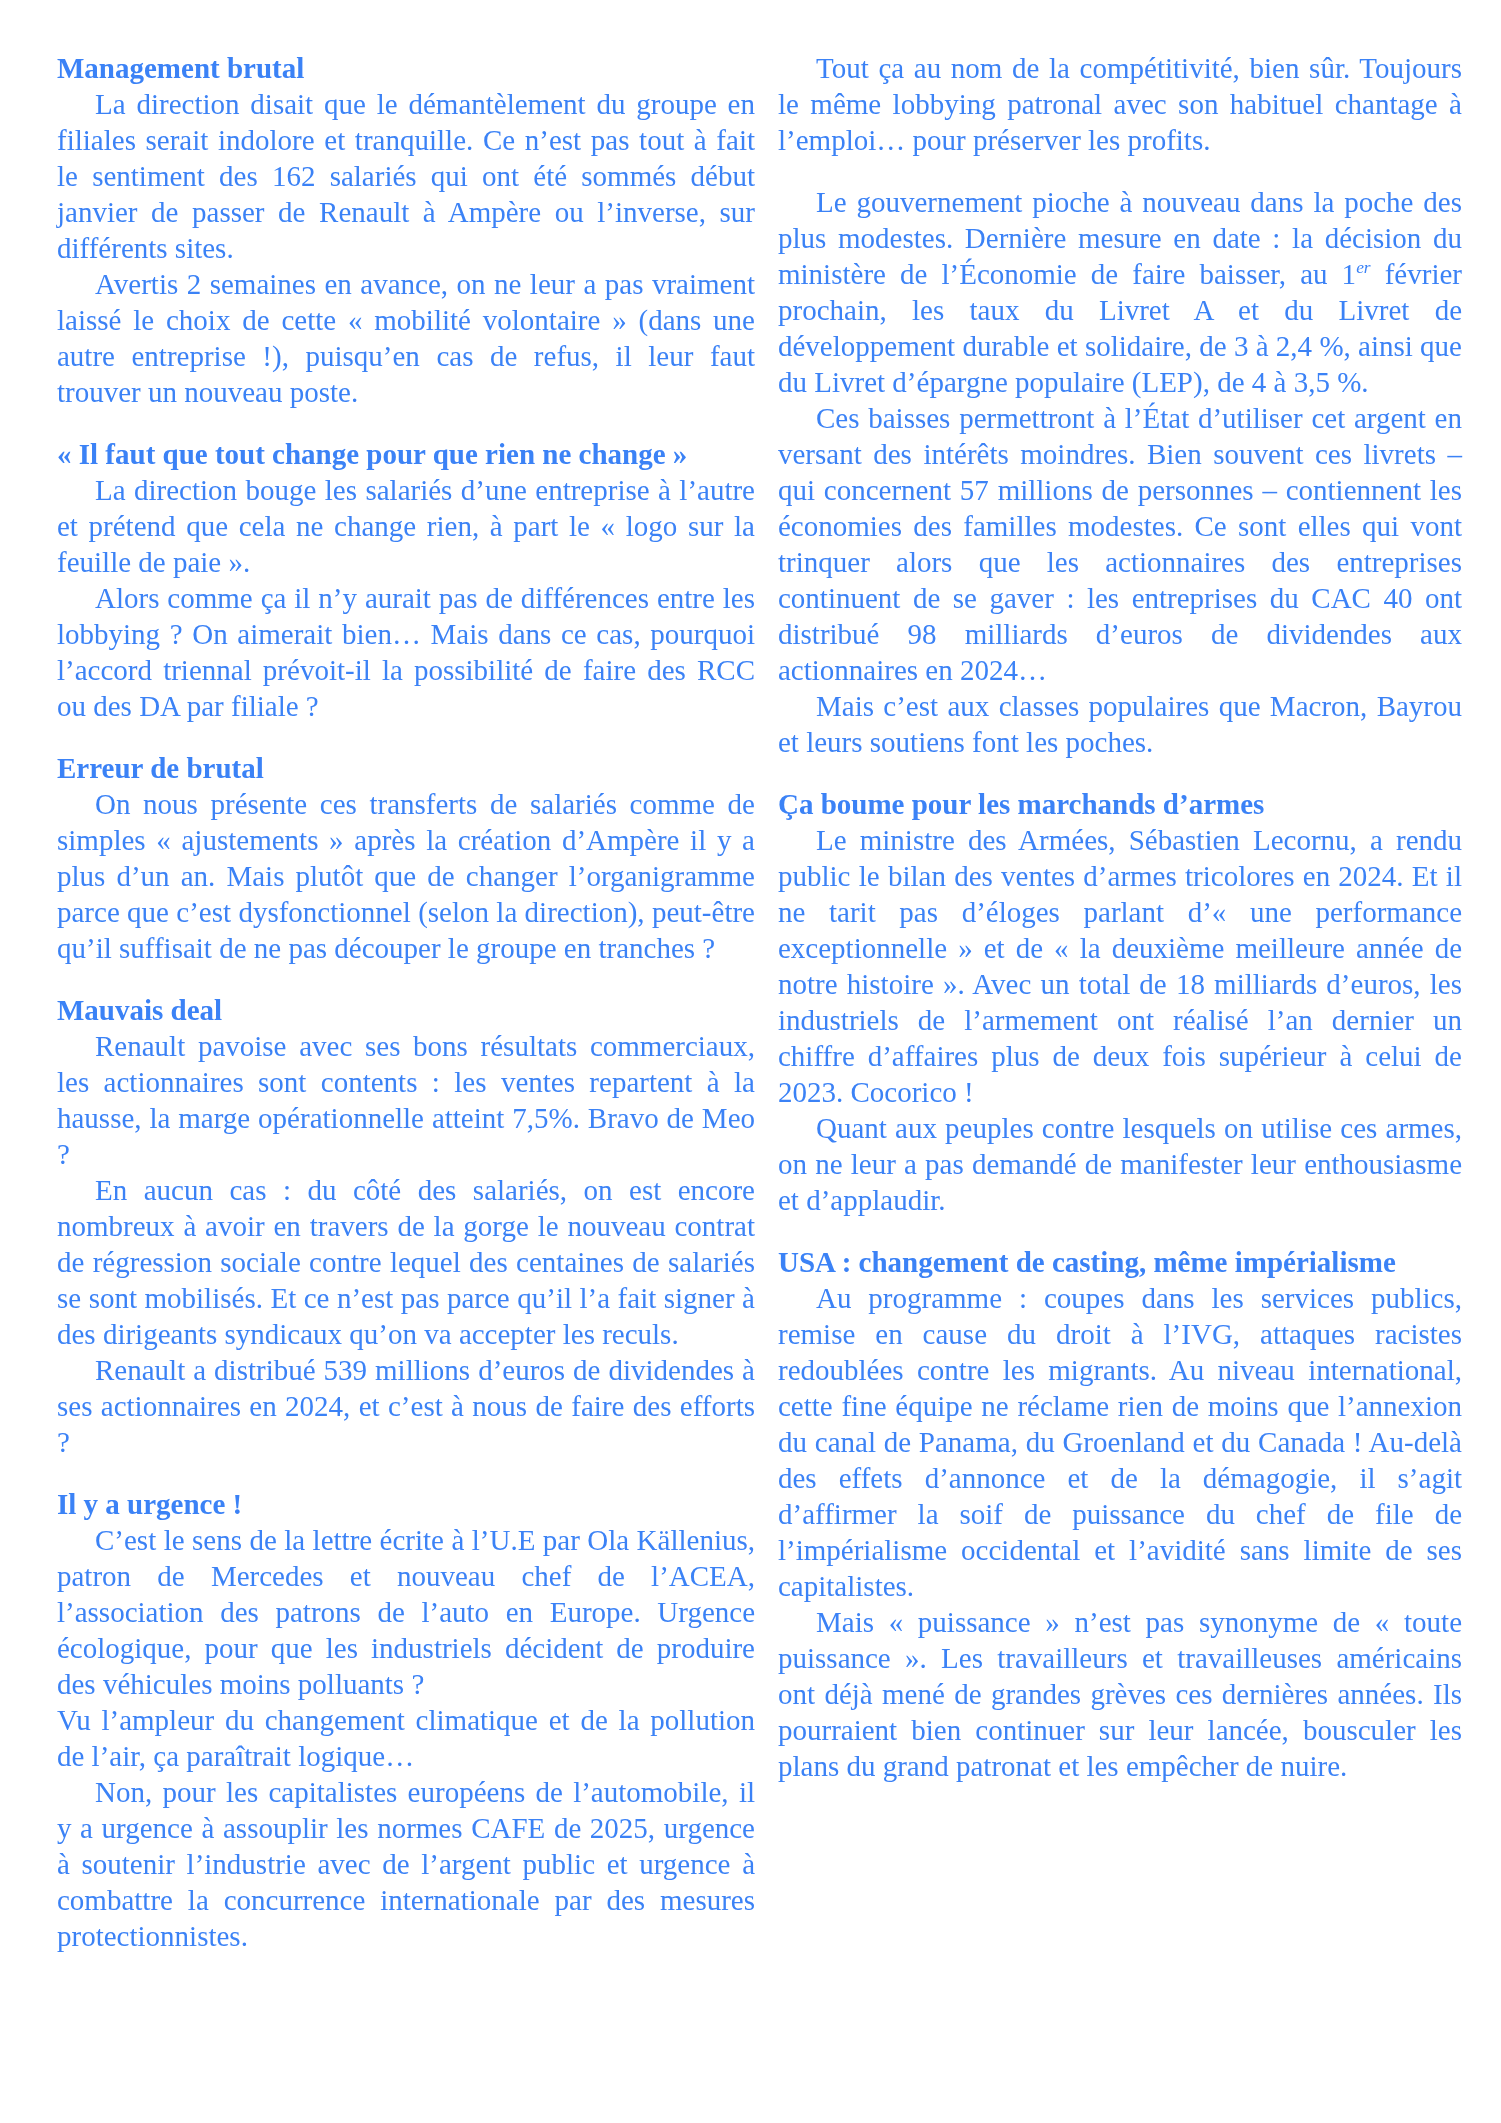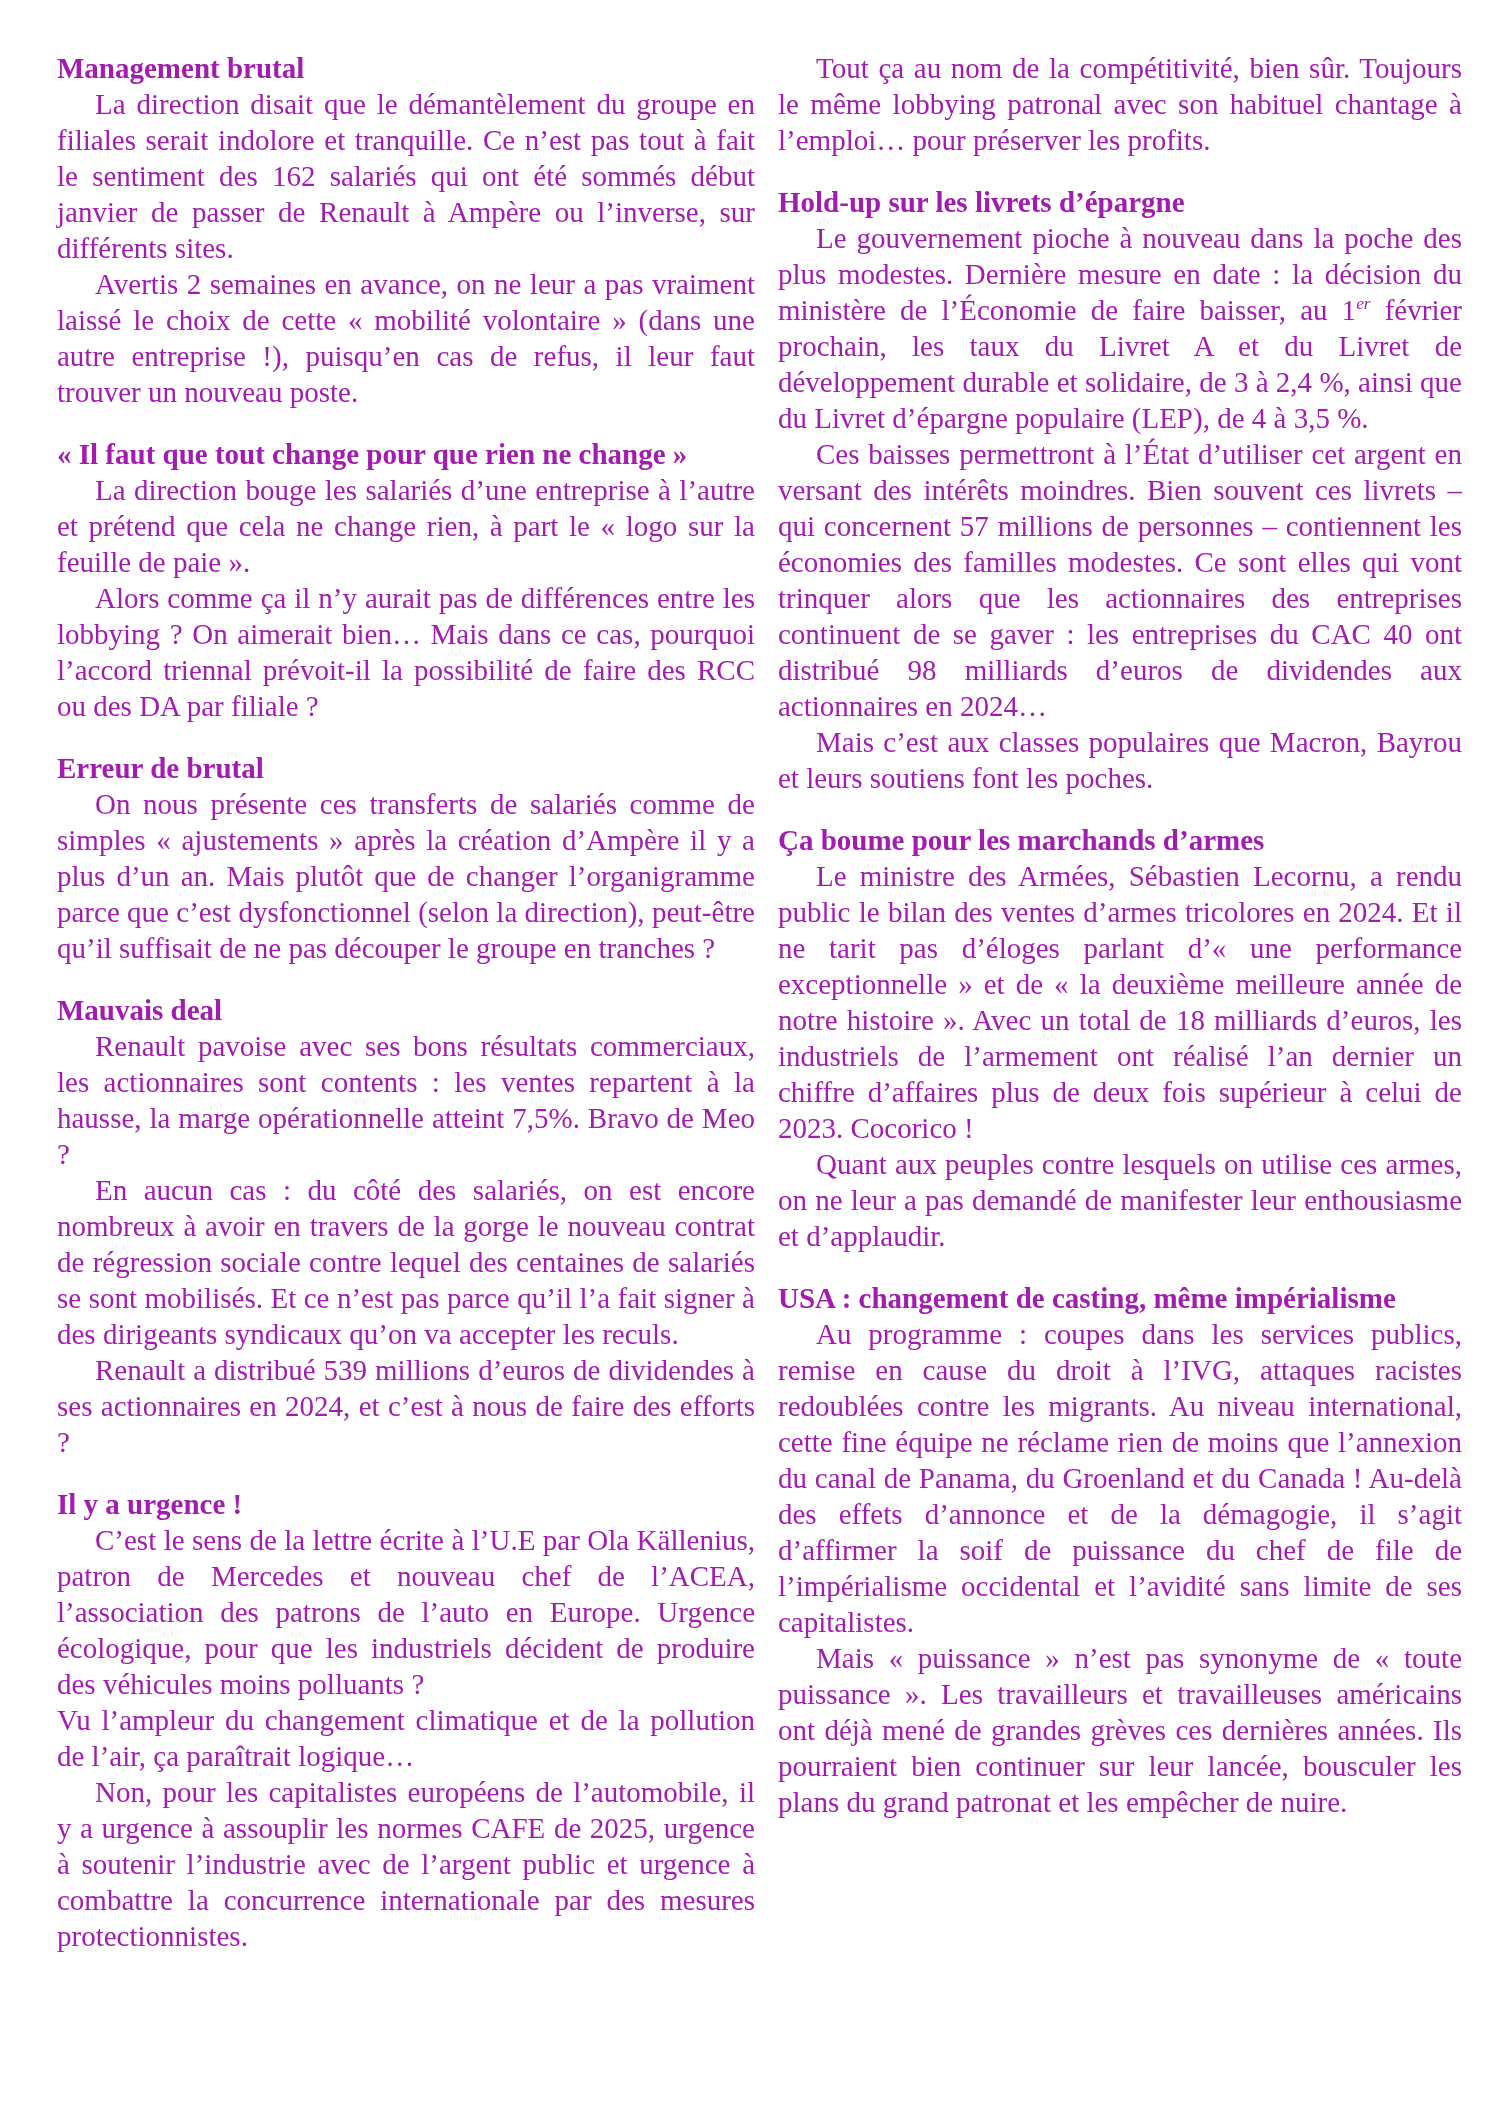--- a/index.html
+++ b/index.html
@@ -6,21 +6,21 @@
     margin: 0;
     padding: 0;
     background: #ffffff;
   }
   .page {
     position: relative;
     box-sizing: border-box;
     width: 1501px;
     height: 2123px;
     background: #ffffff;
-    color: #a21caf;
+    color: #3b82f6;
     padding: 50px 39px 40px 57px;
     display: flex;
     gap: 23px;
     font-family: "Liberation Serif", "DejaVu Serif", serif;
     font-size: 29px;
     line-height: 36px;
     text-align: justify;
     overflow: hidden;
   }
   .col { flex: 0 0 auto; }
@@ -89,21 +89,20 @@
 
   </div>
 
   <div class="col col-right">
 
     <section>
       <p>Tout ça au nom de la compétitivité, bien sûr. Toujours le même lobbying patronal avec son habituel chantage à l’emploi… pour préserver les profits.</p>
     </section>
 
     <section>
-      <h2>Hold-up sur les livrets d’épargne</h2>
       <p><span>Le gouvernement pioche à nouveau dans la poche des plus modestes. Dernière mesure en date : la décision du ministère de l’Économie de faire baisser, au 1</span><sup>er</sup><span> février prochain, les taux du Livret A et du Livret de développement durable et solidaire, de 3 à 2,4 %, ainsi que du Livret d’épargne populaire (LEP), de 4 à 3,5 %.</span></p>
       <p>Ces baisses permettront à l’État d’utiliser cet argent en versant des intérêts moindres. Bien souvent ces livrets – qui concernent 57 millions de personnes – contiennent les économies des familles modestes. Ce sont elles qui vont trinquer alors que les actionnaires des entreprises continuent de se gaver : les entreprises du CAC 40 ont distribué 98 milliards d’euros de dividendes aux actionnaires en 2024…</p>
       <p>Mais c’est aux classes populaires que Macron, Bayrou et leurs soutiens font les poches.</p>
     </section>
 
     <section>
       <h2>Ça boume pour les marchands d’armes</h2>
       <p>Le ministre des Armées, Sébastien Lecornu, a rendu public le bilan des ventes d’armes tricolores en 2024. Et il ne tarit pas d’éloges parlant d’« une performance exceptionnelle » et de « la deuxième meilleure année de notre histoire ». Avec un total de 18 milliards d’euros, les industriels de l’armement ont réalisé l’an dernier un chiffre d’affaires plus de deux fois supérieur à celui de 2023. Cocorico !</p>
       <p>Quant aux peuples contre lesquels on utilise ces armes, on ne leur a pas demandé de manifester leur enthousiasme et d’applaudir.</p>
     </section>

